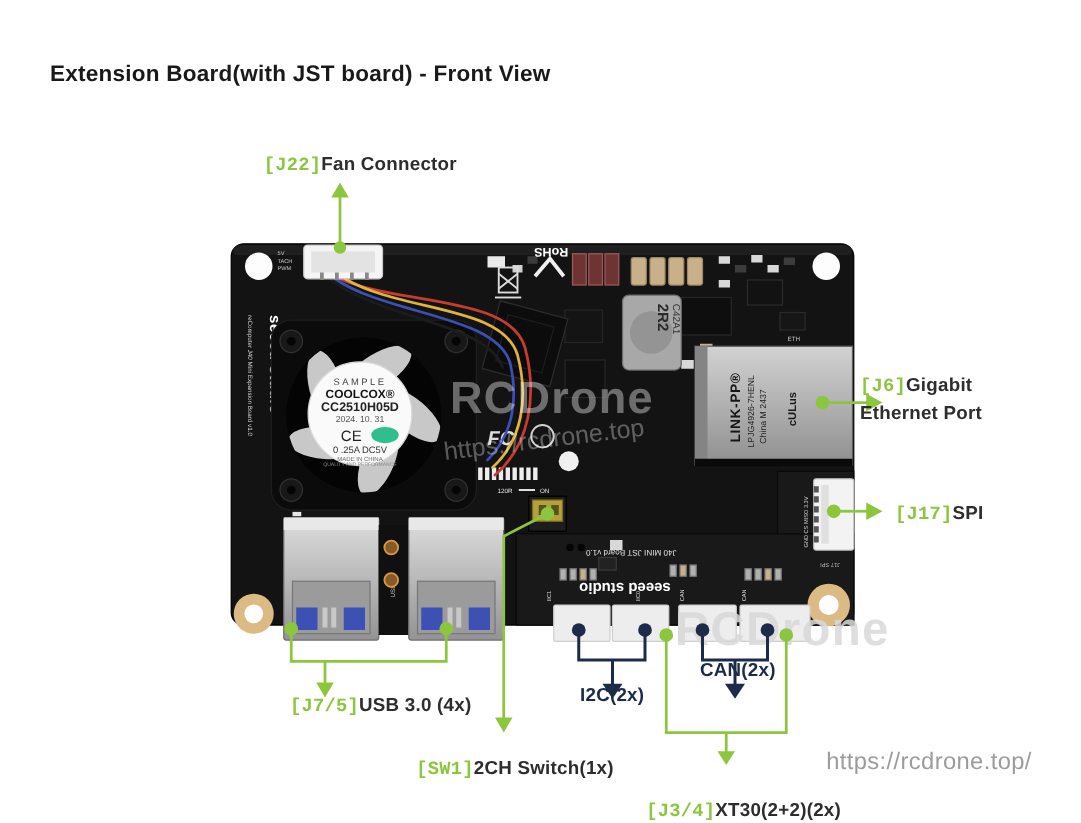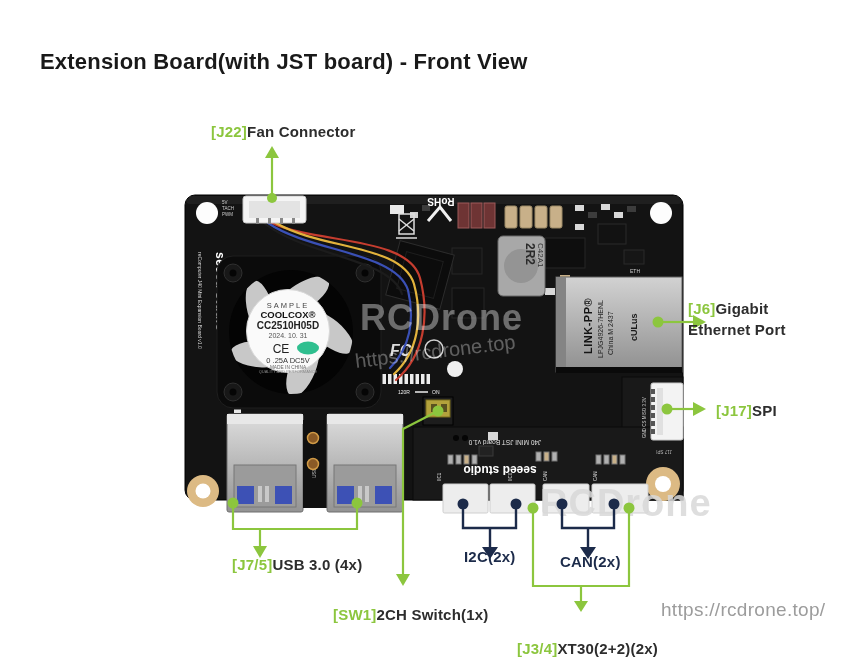--- a/index.html
+++ b/index.html
@@ -6,29 +6,29 @@
     --green:#8CC63E;
     --navy:#1C2B4A;
     --ink:#2d2d2d;
   }
   html,body{margin:0;padding:0;background:#ffffff;}
   .canvas{
     position:relative;width:865px;height:658px;background:#ffffff;overflow:hidden;
     font-family:"Liberation Sans",sans-serif;
   }
   .title{
-    position:absolute;left:40px;top:49px;font-size:22px;font-weight:800;
+    position:absolute;left:40px;top:49px;font-size:18px;font-weight:800;
     color:#191919;letter-spacing:.2px;white-space:nowrap;
   }
   svg{position:absolute;left:0;top:0;font-family:"Liberation Sans",sans-serif;}
   .lbl{
     position:absolute;font-size:15px;font-weight:700;color:var(--ink);
     white-space:nowrap;letter-spacing:.2px;
   }
-  .lbl .tag{color:var(--green);}
+  .lbl .tag{color:var(--green);font-family:Liberation Mono, monospace;}
   .lbl.navy{color:var(--navy);}
   .eth-lbl{line-height:21px;}
   .site-url{
     position:absolute;left:661px;top:599px;font-size:19px;font-weight:500;
     color:#9c9c9c;letter-spacing:.3px;white-space:nowrap;
   }
 </style>
 </head>
 <body>
 
@@ -373,21 +373,21 @@
   </div>
 
   <div class="lbl" style="left:333px;top:606px">
     <span class="tag">[SW1]</span><span>2CH Switch(1x)</span>
   </div>
 
   <div class="lbl navy" style="left:464px;top:548px">
     <span>I2C(2x)</span>
   </div>
 
-  <div class="lbl navy" style="left:560px;top:553px">
+  <div class="lbl navy" style="left:560px;top:528px">
     <span>CAN(2x)</span>
   </div>
 
   <div class="lbl" style="left:517px;top:640px">
     <span class="tag">[J3/4]</span><span>XT30(2+2)(2x)</span>
   </div>
 
   <div class="site-url">https://rcdrone.top/</div>
 
 </div>

